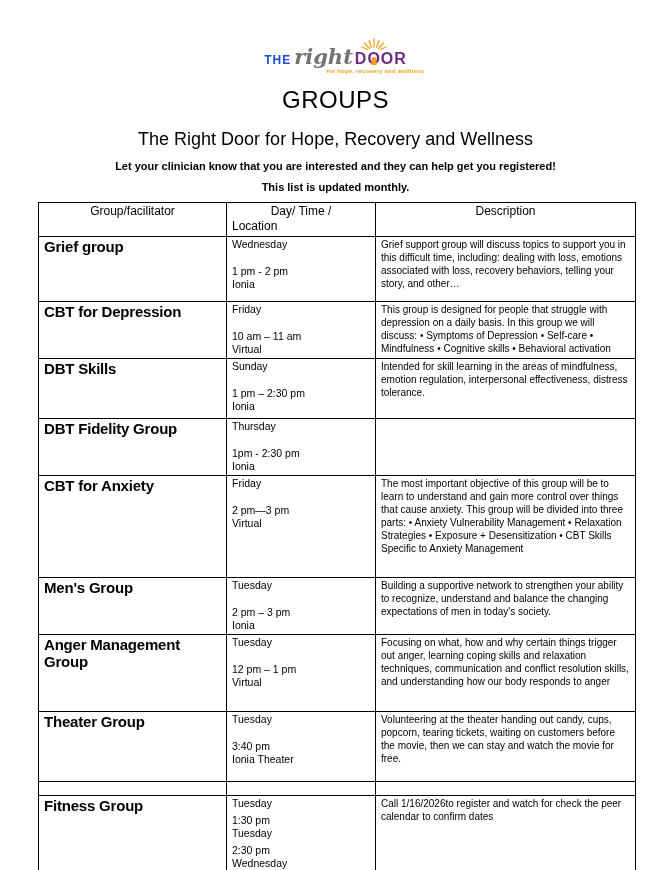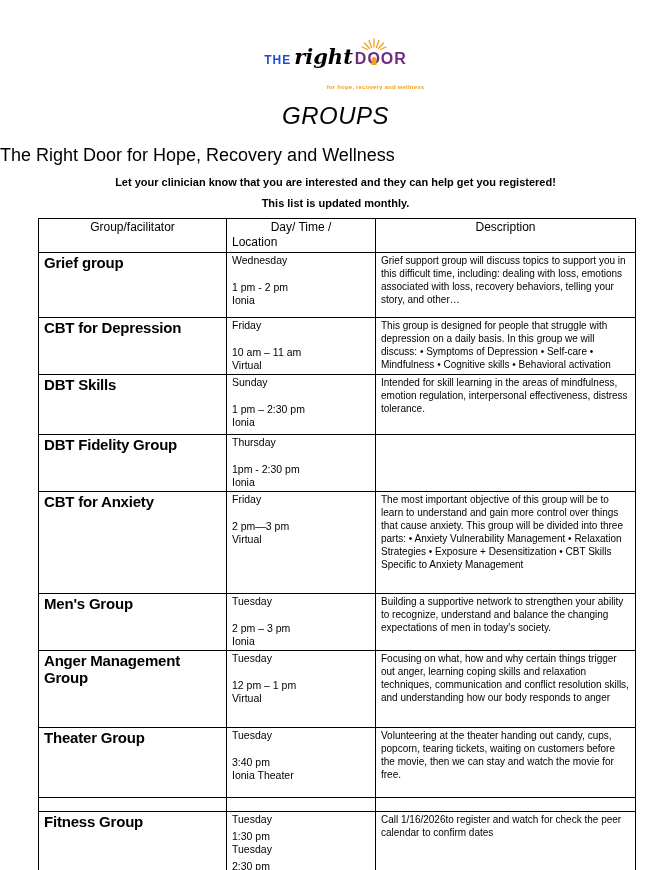--- a/index.html
+++ b/index.html
@@ -19,22 +19,22 @@
     display: inline-flex; align-items: baseline;
     position: relative;
   }
   .logo-the {
     font-size: 12px; font-weight: 600; letter-spacing: 1px;
     color: #1d4ed8;
   }
   .logo-right {
     font-family: "DejaVu Serif", serif;
     font-style: italic; font-weight: 700;
-    font-size: 21px; color: #000000;
-    margin: 0 2px 16px 3px;
+    font-size: 21px; color: #737373;
+    margin: 0 2px 0 3px;
   }
   .logo-door {
     font-size: 16px; font-weight: 700; letter-spacing: 1px;
     color: #6d2b80; display: inline-flex; align-items: baseline;
   }
   .logo-o { position: relative; display: inline-block; }
   .sun-rays { position: absolute; left: 50%; transform: translateX(-50%); top: -13px; }
   .door-shape {
     position: absolute; left: 50%; transform: translateX(-50%);
     bottom: 2px; width: 5px; height: 8px;
@@ -42,24 +42,24 @@
   }
   .logo-tag {
     font-size: 6px; color: #f3a01e; font-weight: 700;
     margin-top: 1px; text-align: center; padding-left: 80px;
     letter-spacing: .2px;
   }
 
   
   .groups-title {
     margin-top: 12px; text-align: center;
-    font-size: 24px; font-weight: 500; letter-spacing: .5px; font-style: italic;
+    font-size: 24px; font-weight: 500; letter-spacing: .5px;
   }
   .org-title {
-    margin-top: 15px; text-align: left;
+    margin-top: 15px; text-align: center;
     font-size: 18px; font-weight: 500;
   }
   .subtitle {
     margin-top: 10px; text-align: center;
     font-size: 11px; font-weight: 700;
   }
   .update-note {
     margin-top: 9px; text-align: center;
     font-size: 11px; font-weight: 700;
   }

